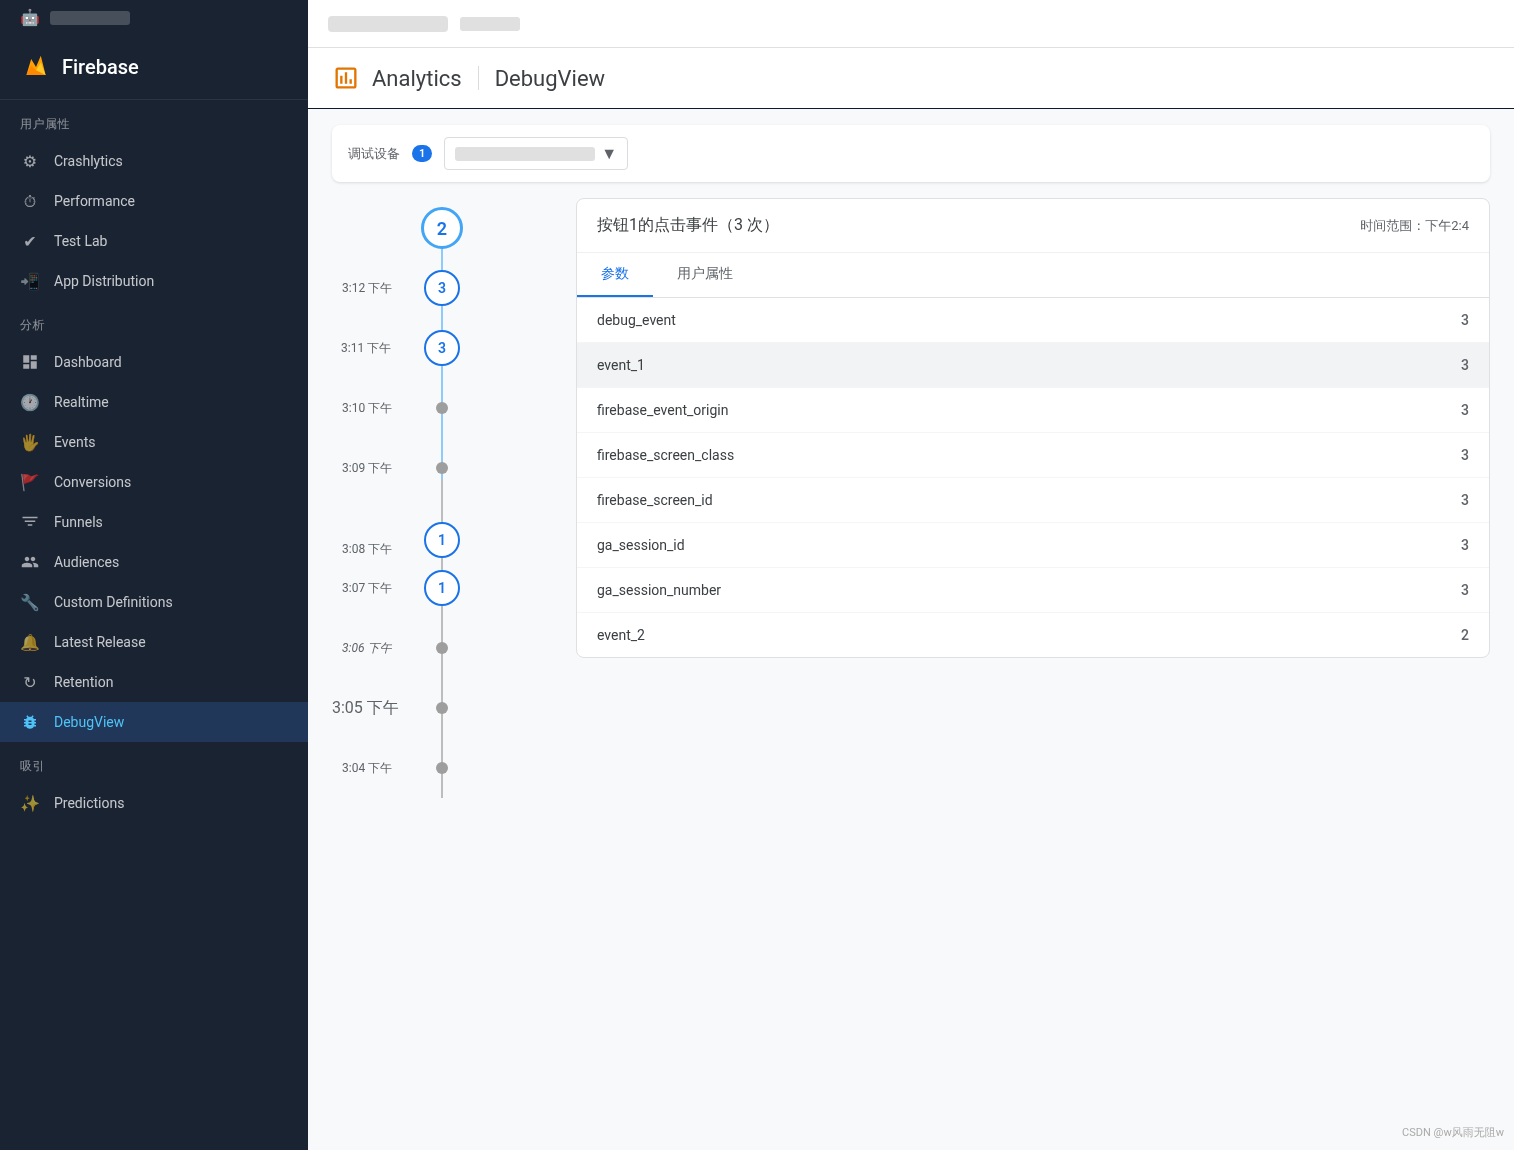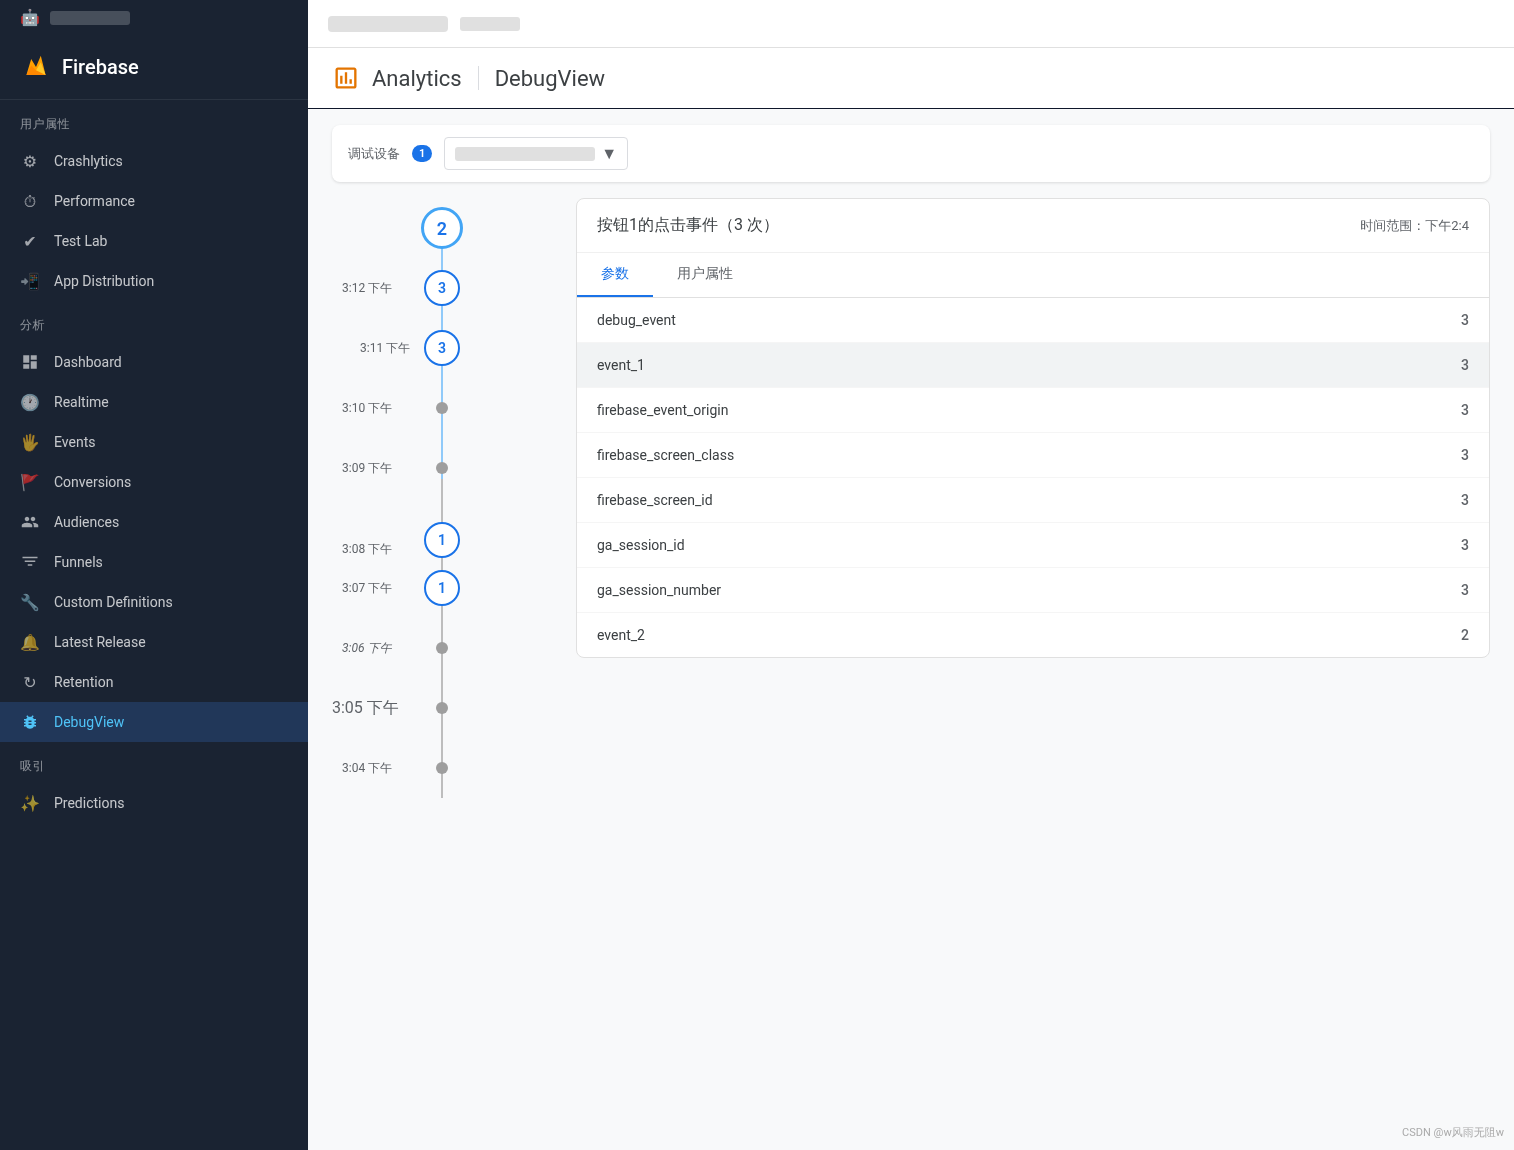--- a/index.html
+++ b/index.html
@@ -351,32 +351,32 @@
     <span class="item-icon">🖐</span>
     <span class="item-label">Events</span>
   </div>
   <div class="sidebar-item">
     <span class="item-icon">🚩</span>
     <span class="item-label">Conversions</span>
   </div>
   <div class="sidebar-item">
     <span class="item-icon">
       <svg width="18" height="18" viewBox="0 0 24 24" fill="rgba(255,255,255,0.75)">
+          <path d="M9 17h6v-2H9v2zm-4-5h14v-2H5v2zM2 5v2h20V5H2z"></path>
+        </svg>
+    </span>
+    <span class="item-label">Funnels</span>
+  </div>
+  <div class="sidebar-item">
+    <span class="item-icon">
+      <svg width="18" height="18" viewBox="0 0 24 24" fill="rgba(255,255,255,0.75)">
           <path d="M16 11c1.66 0 2.99-1.34 2.99-3S17.66 5 16 5c-1.66 0-3 1.34-3 3s1.34 3 3 3zm-8 0c1.66 0 2.99-1.34 2.99-3S9.66 5 8 5C6.34 5 5 6.34 5 8s1.34 3 3 3zm0 2c-2.33 0-7 1.17-7 3.5V19h14v-2.5c0-2.33-4.67-3.5-7-3.5zm8 0c-.29 0-.62.02-.97.05 1.16.84 1.97 1.97 1.97 3.45V19h6v-2.5c0-2.33-4.67-3.5-7-3.5z"></path>
         </svg>
     </span>
     <span class="item-label">Audiences</span>
-  </div>
-  <div class="sidebar-item">
-    <span class="item-icon">
-      <svg width="18" height="18" viewBox="0 0 24 24" fill="rgba(255,255,255,0.75)">
-          <path d="M9 17h6v-2H9v2zm-4-5h14v-2H5v2zM2 5v2h20V5H2z"></path>
-        </svg>
-    </span>
-    <span class="item-label">Funnels</span>
   </div>
   <div class="sidebar-item">
     <span class="item-icon">🔧</span>
     <span class="item-label">Custom Definitions</span>
   </div>
   <div class="sidebar-item">
     <span class="item-icon">🔔</span>
     <span class="item-label">Latest Release</span>
   </div>
   <div class="sidebar-item">
@@ -439,21 +439,21 @@
           <div style="display:flex;align-items:center;width:100%;height:60px;position:relative;justify-content:center;">
             <div style="width:42px;height:42px;border-radius:50%;background:#fff;border:3px solid #42a5f5;display:flex;align-items:center;justify-content:center;font-size:18px;font-weight:600;color:#1a73e8;z-index:1;position:relative;">2</div>
           </div>
 
           <div style="display:flex;align-items:center;width:100%;height:60px;position:relative;justify-content:center;">
             <span style="position:absolute;left:10px;font-size:12px;color:#5f6368;">3:12 下午</span>
             <div style="width:36px;height:36px;border-radius:50%;background:#fff;border:2.5px solid #1a73e8;display:flex;align-items:center;justify-content:center;font-size:14px;font-weight:600;color:#1a73e8;z-index:1;position:relative;">3</div>
           </div>
 
           <div style="display:flex;align-items:center;width:100%;height:60px;position:relative;justify-content:center;">
-            <span style="position:absolute;left:28px;font-size:12px;color:#5f6368;">3:11 下午</span>
+            <span style="position:absolute;left:9px;font-size:12px;color:#5f6368;">3:11 下午</span>
             <div style="width:36px;height:36px;border-radius:50%;background:#fff;border:2.5px solid #1a73e8;display:flex;align-items:center;justify-content:center;font-size:14px;font-weight:600;color:#1a73e8;z-index:1;position:relative;">3</div>
           </div>
 
           <div style="display:flex;align-items:center;width:100%;height:60px;position:relative;justify-content:center;">
             <span style="position:absolute;left:10px;font-size:12px;color:#5f6368;">3:10 下午</span>
             <div style="width:12px;height:12px;border-radius:50%;background:#9e9e9e;z-index:1;position:relative;"></div>
           </div>
 
           <div style="display:flex;align-items:center;width:100%;height:60px;position:relative;justify-content:center;">
             <span style="position:absolute;left:10px;font-size:12px;color:#5f6368;">3:09 下午</span>

